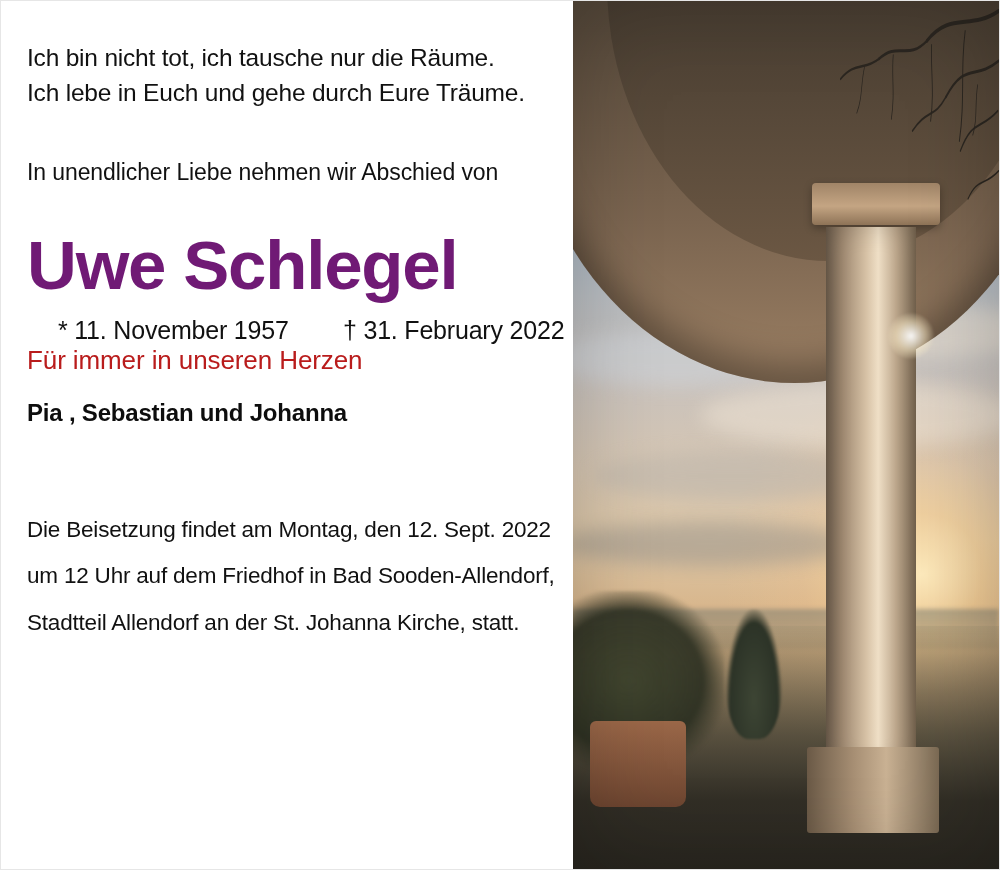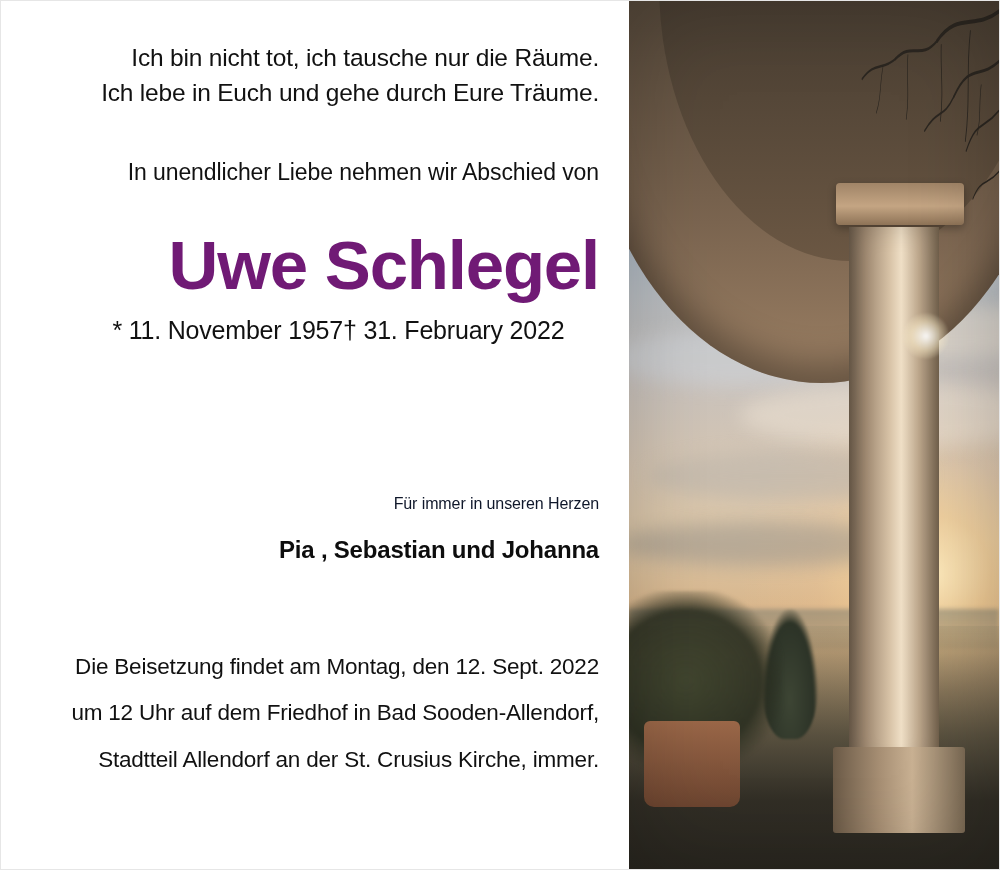--- a/index.html
+++ b/index.html
@@ -17,27 +17,26 @@
     position: relative;
     width: 1000px;
     height: 870px;
     display: flex;
     background: #ffffff;
     border: 1px solid #e6e6e6;
     box-sizing: border-box;
   }
   .text-pane {
     position: relative;
-    width: 628px;
+    width: 572px;
     height: 100%;
     box-sizing: border-box;
     padding: 40px 30px 30px 26px;
     background: #ffffff;
     color: #111111;
-    text-align: right;
   }
   .verse {
     font-size: 24.5px;
     line-height: 1.42;
     letter-spacing: -0.2px;
     color: #111;
   }
   .verse div {
     white-space: nowrap;
   }
@@ -64,24 +63,23 @@
   }
   .dates .birth {
     width: 285px;
     flex: none;
     margin-left: 31px;
   }
   .dates .death {
     flex: none;
   }
   .forever {
-    margin-top: 150px;
-    font-size: 16px;
+    font-size: 26px;
     letter-spacing: -0.1px;
-    color: #0f172a;
+    color: #b91c1c;
   }
   .family {
     margin-top: 23px;
     font-size: 24px;
     font-weight: bold;
     letter-spacing: -0.2px;
     color: #0d0d0d;
   }
   .funeral {
     margin-top: 86px;
@@ -282,21 +280,21 @@
       <span class="birth">* 11. November 1957</span>
       <span class="death">† 31. February 2022</span>
     </div>
 
     <div class="forever">Für immer in unseren Herzen</div>
     <div class="family">Pia , Sebastian und Johanna</div>
 
     <div class="funeral">
       <div>Die Beisetzung findet am Montag, den 12. Sept. 2022</div>
       <div>um 12 Uhr auf dem Friedhof in Bad Sooden-Allendorf,</div>
-      <div>Stadtteil Allendorf an der St. Crusius Kirche, immer.</div>
+      <div>Stadtteil Allendorf an der St. Johanna Kirche, statt.</div>
     </div>
 
   </div>
 
   <div class="photo-pane">
     <div class="sky"></div>
 
     <div class="cloud c1"></div>
     <div class="cloud c6"></div>
     <div class="cloud c2"></div>

